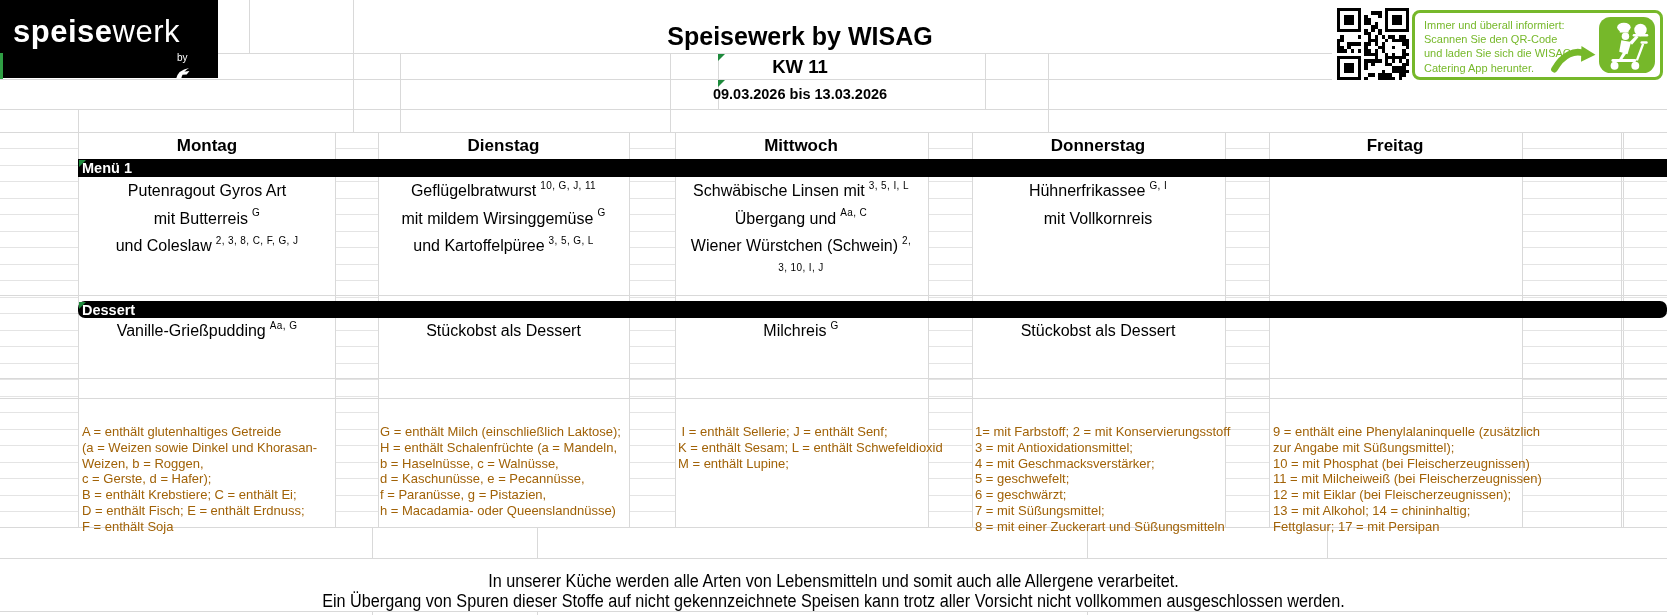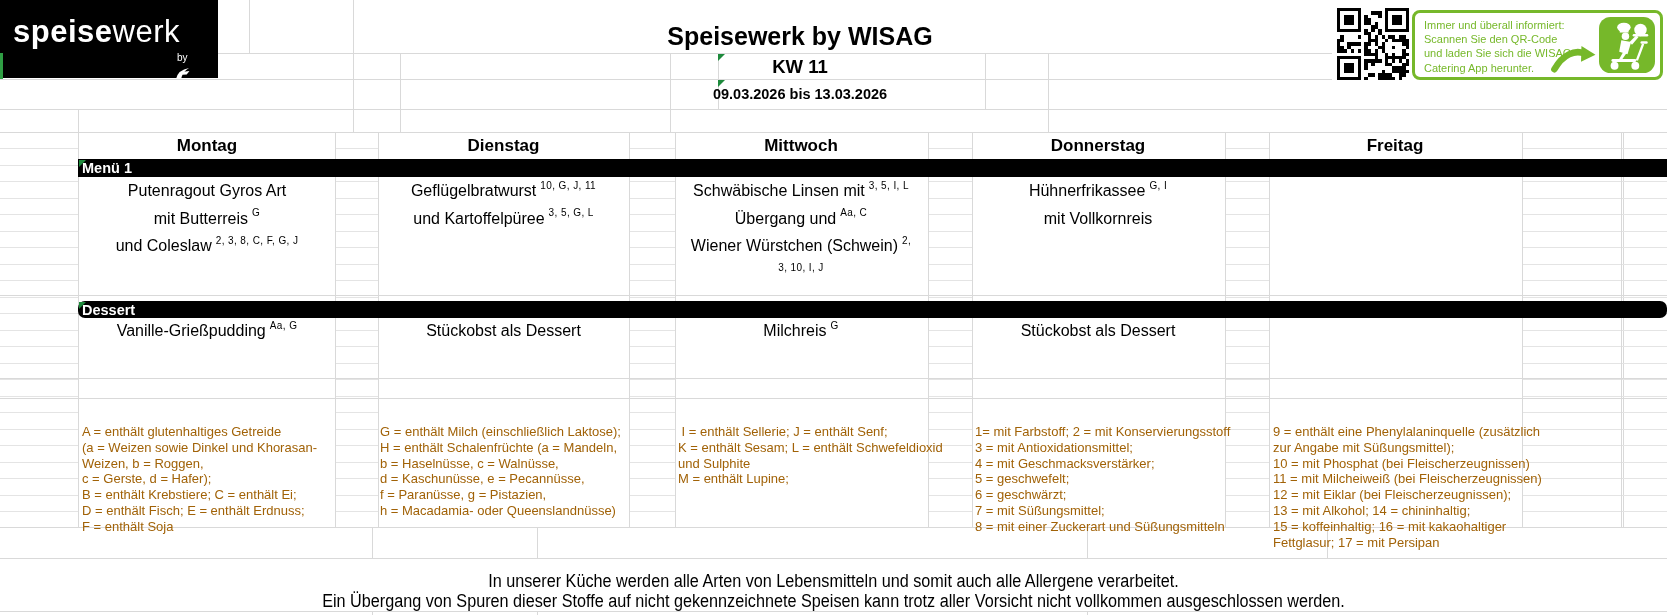--- a/index.html
+++ b/index.html
@@ -384,20 +384,21 @@
   <div class="corner" style="left:79px;top:302px;"></div>
 
   <div id="menu-cells">
       <div class="cell" style="left: 78px; width: 258px; top: 177px;">
         <div class="mline"><span>Putenragout Gyros Art</span></div>
         <div class="mline"><span>mit Butterreis</span><sup>G</sup></div>
         <div class="mline"><span>und Coleslaw</span><sup>2, 3, 8, C, F, G, J</sup></div>
       </div>
       <div class="cell" style="left: 376px; width: 255px; top: 177px;">
         <div class="mline"><span>Geflügelbratwurst</span><sup>10, G, J, 11</sup></div>
+        <div class="mline"><span>mit mildem Wirsinggemüse</span><sup>G</sup></div>
         <div class="mline"><span>und Kartoffelpüree</span><sup>3, 5, G, L</sup></div>
       </div>
       <div class="cell" style="left: 673px; width: 256px; top: 177px;">
         <div class="mline"><span>Schwäbische Linsen mit</span><sup>3, 5, I, L</sup></div>
         <div class="mline"><span>Übergang und</span><sup>Aa, C</sup></div>
         <div class="mline"><span>Wiener Würstchen (Schwein)</span><sup>2,</sup></div>
         <div class="suponly">3, 10, I, J</div>
       </div>
       <div class="cell" style="left: 970px; width: 256px; top: 177px;">
         <div class="mline"><span>Hühnerfrikassee</span><sup>G, I</sup></div>
@@ -433,39 +434,37 @@
         <div>G = enthält Milch (einschließlich Laktose);</div>
         <div>H = enthält Schalenfrüchte (a = Mandeln,</div>
         <div>b = Haselnüsse, c = Walnüsse,</div>
         <div>d = Kaschunüsse, e = Pecannüsse,</div>
         <div>f = Paranüsse, g = Pistazien,</div>
         <div>h = Macadamia- oder Queenslandnüsse)</div>
       </div>
       <div class="legend-col" style="left: 678px;">
         <div>&nbsp;I = enthält Sellerie; J = enthält Senf;</div>
         <div>K = enthält Sesam; L = enthält Schwefeldioxid</div>
-        <div>und Sulphite</div>
         <div>M = enthält Lupine;</div>
       </div>
       <div class="legend-col" style="left: 975px;">
         <div>1= mit Farbstoff; 2 = mit Konservierungsstoff</div>
         <div>3 = mit Antioxidationsmittel;</div>
         <div>4 = mit Geschmacksverstärker;</div>
         <div>5 = geschwefelt;</div>
         <div>6 = geschwärzt;</div>
         <div>7 = mit Süßungsmittel;</div>
         <div>8 = mit einer Zuckerart und Süßungsmitteln</div>
       </div>
       <div class="legend-col" style="left: 1273px;">
         <div>9 = enthält eine Phenylalaninquelle (zusätzlich</div>
         <div>zur Angabe mit Süßungsmittel);</div>
         <div>10 = mit Phosphat (bei Fleischerzeugnissen)</div>
         <div>11 = mit Milcheiweiß (bei Fleischerzeugnissen)</div>
         <div>12 = mit Eiklar (bei Fleischerzeugnissen);</div>
         <div>13 = mit Alkohol; 14 = chininhaltig;</div>
-        <div>15 = koffeinhaltig; 16 = mit kakaohaltiger</div>
         <div>Fettglasur; 17 = mit Persipan</div>
       </div>
     </div>
 
   <div class="note" id="note1">In unserer Küche werden alle Arten von Lebensmitteln und somit auch alle Allergene verarbeitet.</div>
   <div class="note" id="note2">Ein Übergang von Spuren dieser Stoffe auf nicht gekennzeichnete Speisen kann trotz aller Vorsicht nicht vollkommen ausgeschlossen werden.</div>
 </div>
 
 </body></html>

